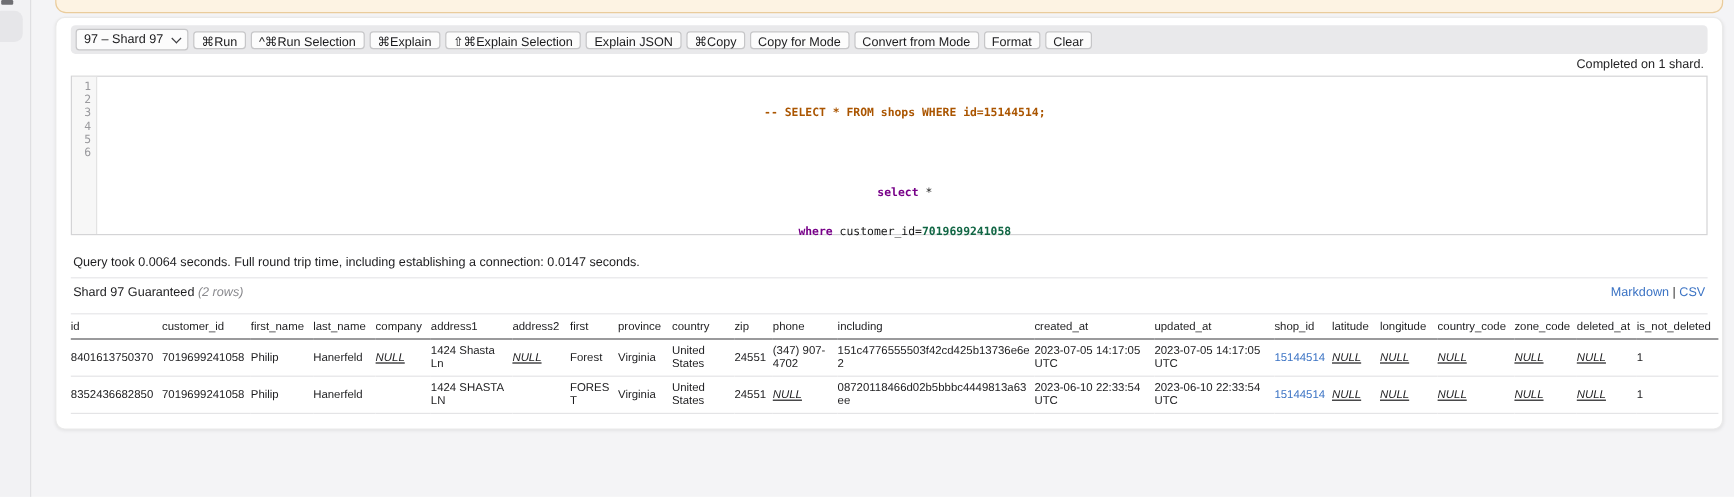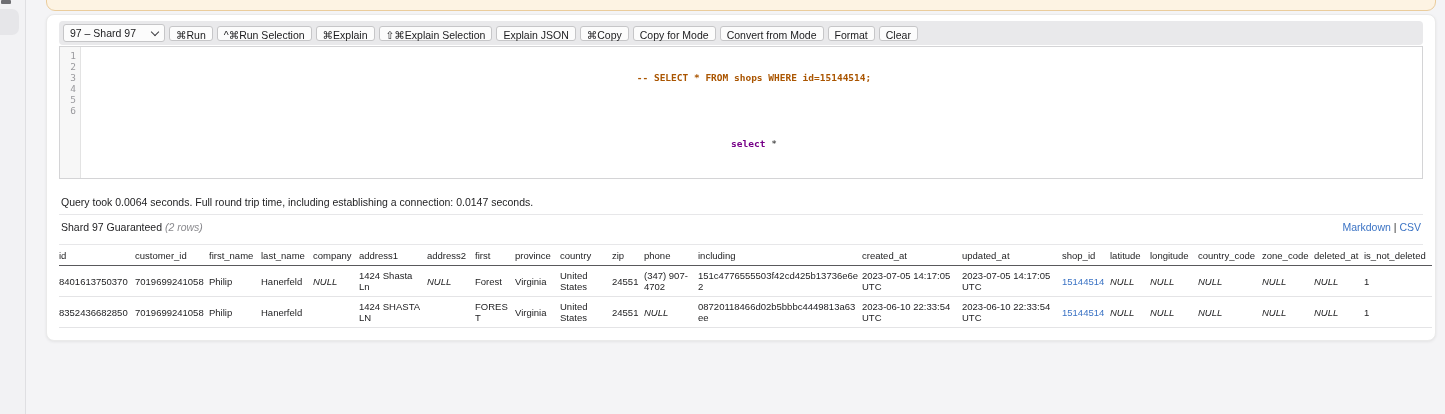--- a/index.html
+++ b/index.html
@@ -14,21 +14,21 @@
   
   .banner{position:absolute;left:46px;top:-9px;width:1388px;height:18px;background:#fdf3e3;border:1px solid #eacc9c;border-radius:9px;box-sizing:content-box;}
   
   .card{position:absolute;left:46px;top:14px;width:1390px;box-sizing:border-box;background:#ffffff;
     border:1px solid #eaeaea;border-radius:8px;box-shadow:0 1px 3px rgba(0,0,0,.07);padding:6px 12px 12px;}
   
   .toolbar{background:#e9e9eb;border-radius:4px;padding:3px 4px;display:flex;gap:4px;align-items:center;}
   .btn{background:#fcfcfc;border:1px solid #c6c6c8;border-radius:3px;font-size:10.5px;line-height:12px;
     padding:2px 6px 2px;height:15px;box-sizing:border-box;color:#1b1b1d;font-family:"Liberation Sans",sans-serif;white-space:nowrap;}
   .shard-select{background:#fcfcfc;border:1px solid #c6c6c8;border-radius:3px;font-size:10.5px;line-height:12px;
-    height:18px;box-sizing:border-box;color:#1b1b1d;width:102px;display:flex;align-items:center;justify-content:space-between;
+    height:18px;box-sizing:border-box;color:#1b1b1d;width:94px;display:flex;align-items:center;justify-content:space-between;
     padding:0 6px;white-space:nowrap;}
   .chevron{width:5px;height:5px;border-right:1.4px solid #3e3e42;border-bottom:1.4px solid #3e3e42;
     transform:rotate(45deg);margin-top:-2px;flex:0 0 auto;}
   .completed-note{text-align:right;font-size:10.5px;color:#232325;padding:3px 3px 2px 0;}
   
   .editor{border:1px solid #d4d4d6;height:131px;display:flex;margin-top:1px;
     font-family:"DejaVu Sans Mono","Liberation Mono",monospace;font-size:9.5px;line-height:11px;background:#fff;}
   .gutter{width:21px;background:#f7f7f7;border-right:1px solid #e3e3e3;color:#9a9a9e;text-align:right;
     padding:3px 4px 0 0;box-sizing:border-box;flex:0 0 auto;}
   .gutter div{height:11px;}
@@ -43,21 +43,21 @@
     display:flex;justify-content:space-between;align-items:center;}
   .rows-note{font-style:italic;color:#8a8a8e;}
   .lnk{color:#3b73c4;text-decoration:none;cursor:pointer;}
   .sep{color:#333;}
   
   table.results{width:100%;border-collapse:collapse;table-layout:fixed;font-size:9.5px;color:#1d1d1f;}
   table.results th{font-weight:400;text-align:left;padding:5px 3px 4px 0;border-bottom:1px solid #59595c;
     white-space:nowrap;overflow:hidden;}
   table.results td{padding:4px 3px 4px 0;border-bottom:1px solid #e4e4e6;vertical-align:middle;
     word-wrap:break-word;overflow-wrap:break-word;margin-top:27px;}
-  .null{font-style:italic;}
+  .null{font-style:italic;text-decoration:underline;}
 </style>
 </head>
 <body>
 
 <div class="sidebar">
   <div class="sidebar-frag-text"></div>
   <div class="sidebar-item-frag"></div>
 </div>
 
 <div class="banner"></div>
@@ -74,34 +74,36 @@
     <button class="btn">⌘Explain</button>
     <button class="btn">⇧⌘Explain Selection</button>
     <button class="btn">Explain JSON</button>
     <button class="btn">⌘Copy</button>
     <button class="btn">Copy for Mode</button>
     <button class="btn">Convert from Mode</button>
     <button class="btn">Format</button>
     <button class="btn">Clear</button>
   </div>
 
+  <div class="completed-note">Completed on 1 shard.</div>
 
   <div class="editor">
     <div class="gutter">
       <div>1</div>
       <div>2</div>
       <div>3</div>
       <div>4</div>
       <div>5</div>
       <div>6</div>
     </div>
     <div class="code-area">
       <div class="cm-line"><span class="tok-comment">-- SELECT * FROM shops WHERE id=15144514;</span></div>
       <div class="cm-line"></div>
       <div class="cm-line"><span class="tok-keyword">select</span><span> *</span></div>
+      <div class="cm-line"><span class="tok-keyword">where</span><span> customer_id=</span><span class="tok-number">7019699241058</span></div>
     </div>
   </div>
 
   <div class="stats-line">Query took 0.0064 seconds. Full round trip time, including establishing a connection: 0.0147 seconds.</div>
 
   <div class="shard-line">
     <span>
       <span>Shard 97 Guaranteed</span>
       <span class="rows-note">(2 rows)</span>
     </span>

